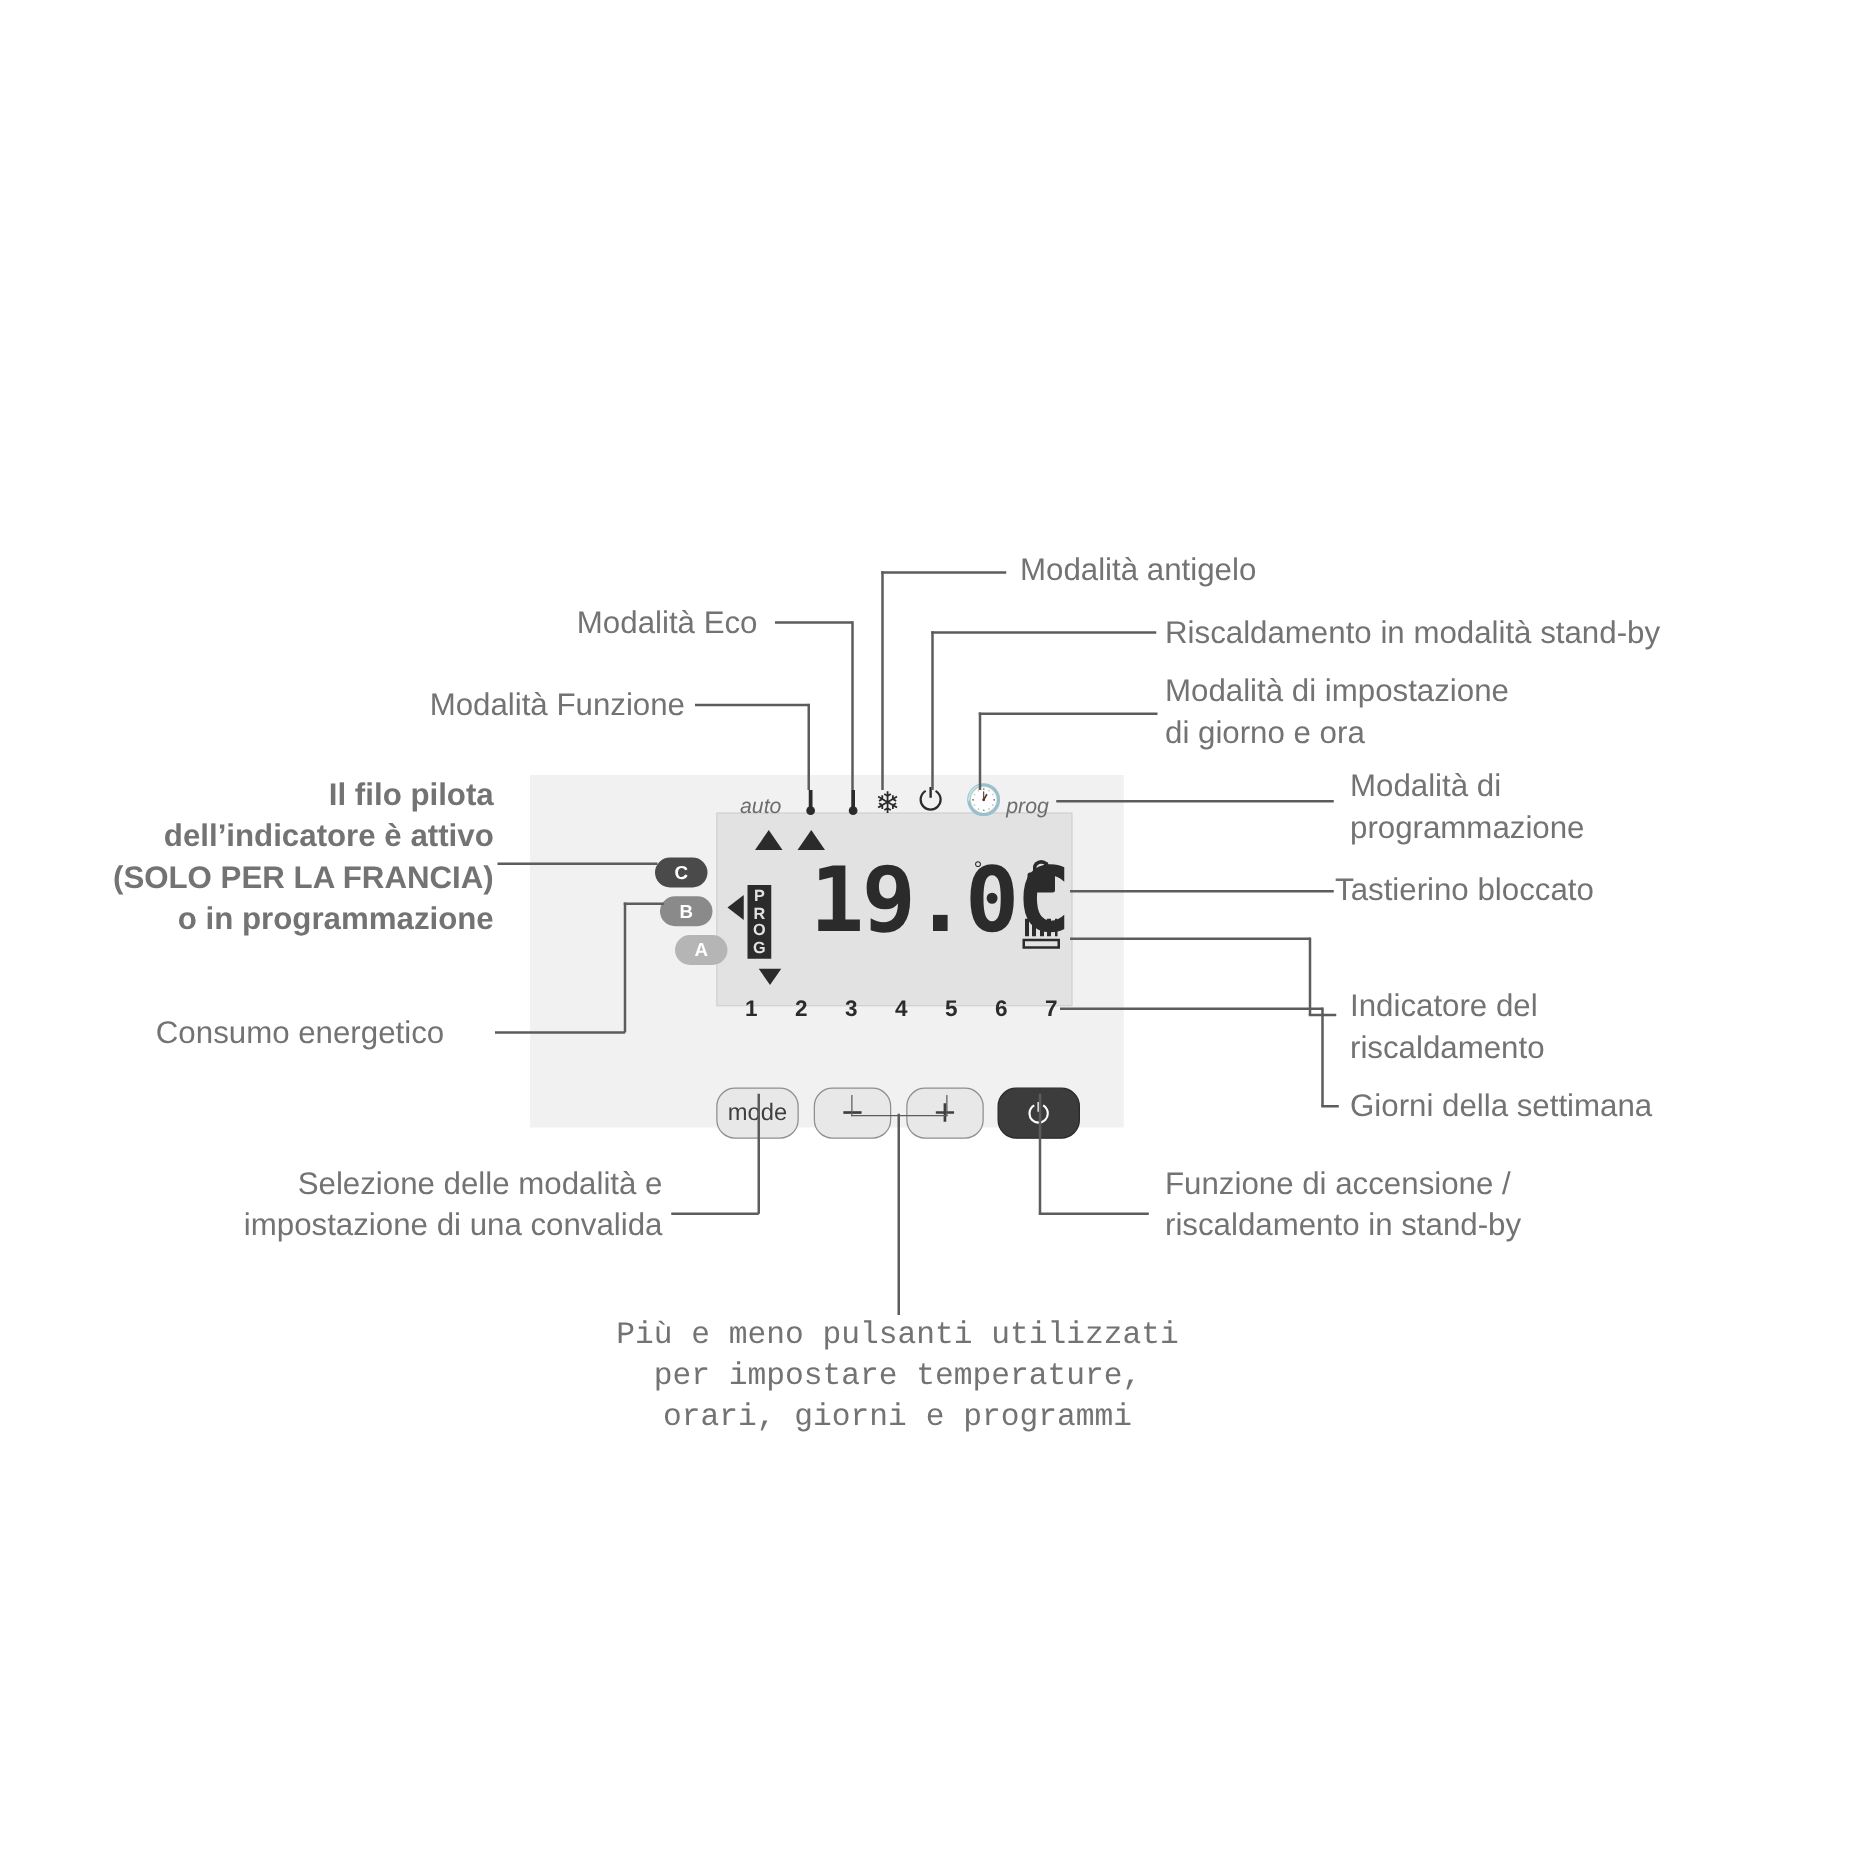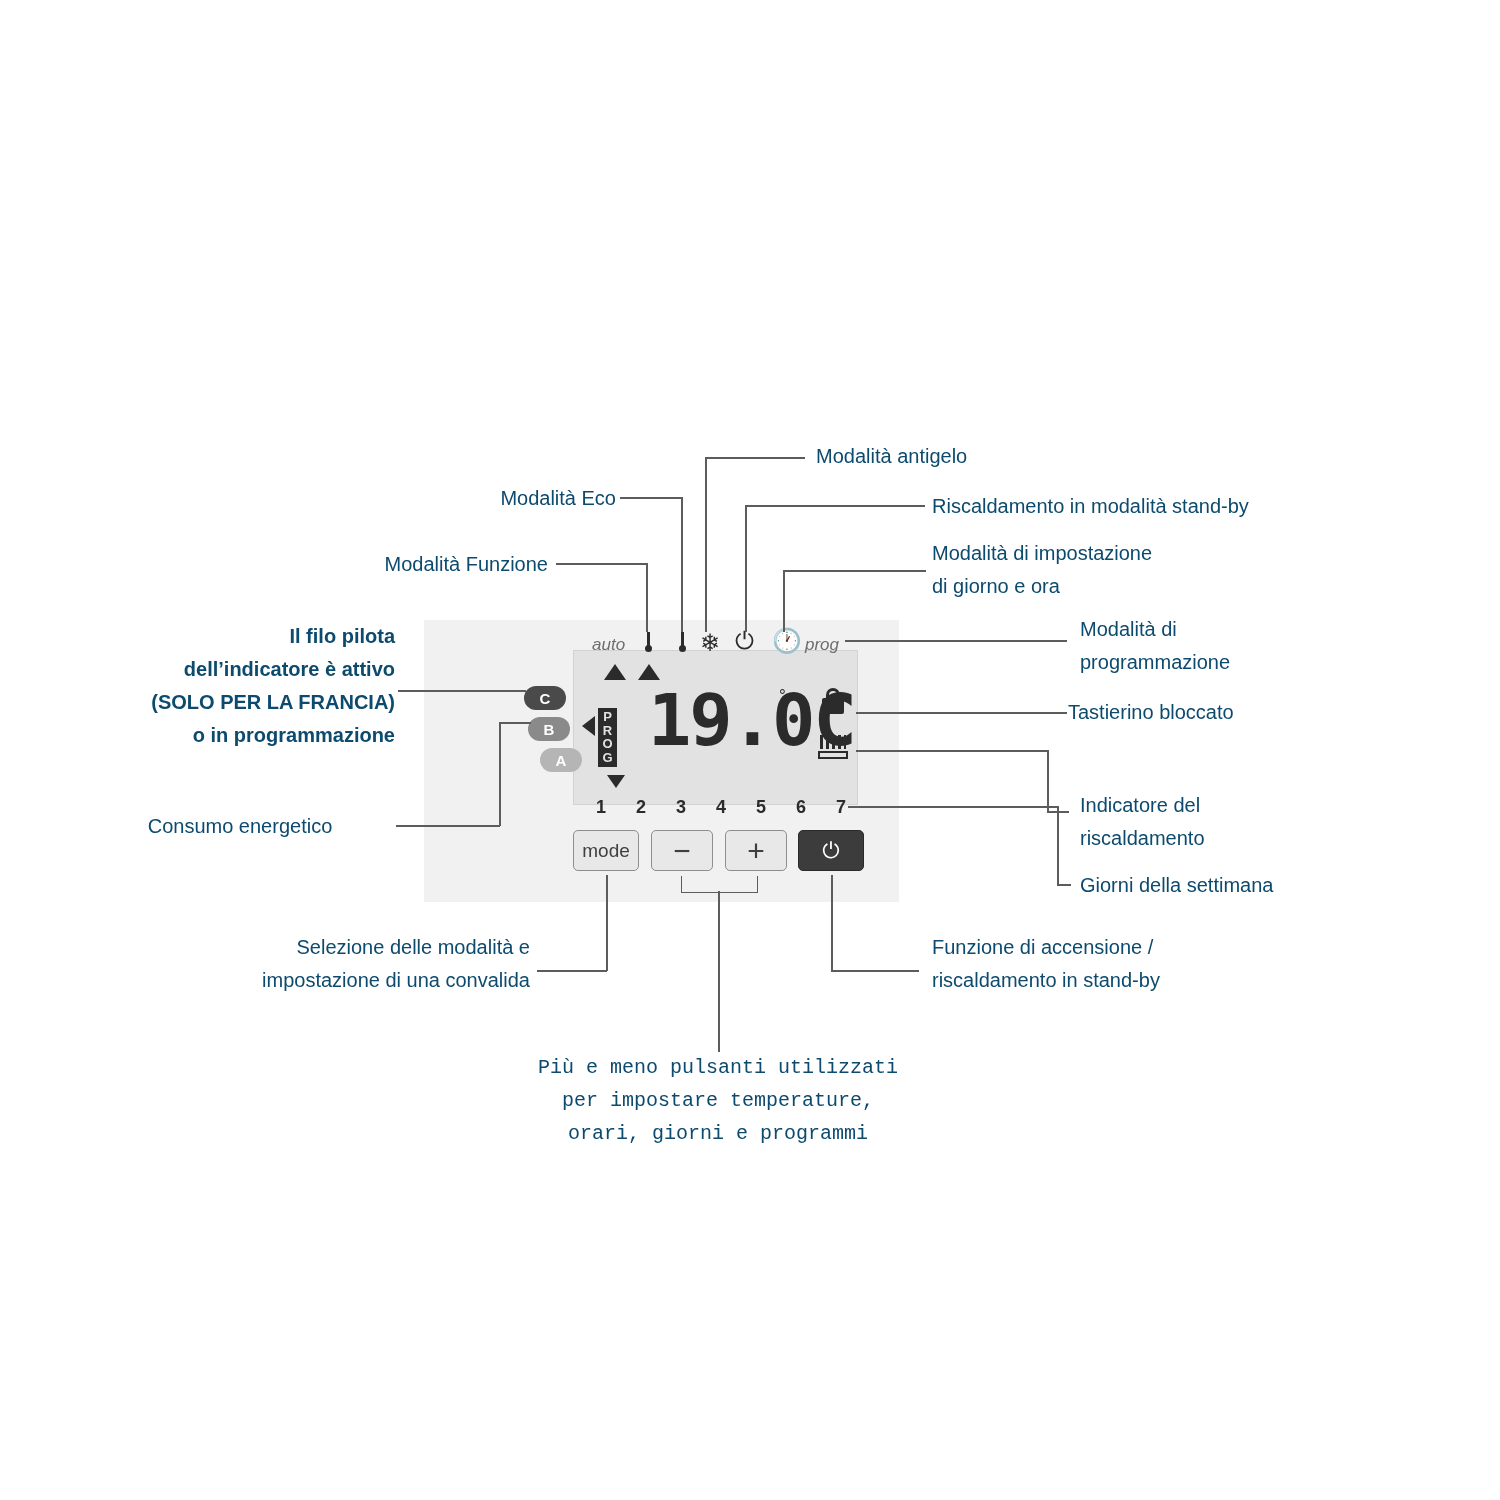--- a/index.html
+++ b/index.html
@@ -11,23 +11,23 @@
     width: 1500px;
     height: 1500px;
     position: relative;
     font-family: "Liberation Sans", sans-serif;
     color: #3f3f3f;
     overflow: hidden;
   }
 
   .label {
     position: absolute;
-    font-size: 20px;
+    font-size: 25px;
     line-height: 33px;
-    color: #0c4a6e;
+    color: #737373;
     white-space: pre-line;
   }
   .label.right { text-align: right; }
   .label.left  { text-align: left; }
   .label.center{ text-align: center; }
 
   
   .ln {
     position: absolute;
     background: #5c5c5c;
@@ -232,26 +232,27 @@
     font-size: 18px;
     font-weight: bold;
     color: #2b2b2b;
   }
 
   
   .btn {
     position: absolute;
     background: #e8e8e8;
     border: 1.6px solid #8e8e8e;
-    border-radius: 5px;
+    border-radius: 15px;
     display: flex;
     align-items: center;
     justify-content: center;
     color: #3f3f3f;
     box-sizing: border-box;
+    margin-top: 40px;
   }
   #btn-mode {
     left: 573px; top: 830px;
     width: 66px; height: 41px;
     font-size: 19px;
   }
   #btn-minus {
     left: 651px; top: 830px;
     width: 62px; height: 41px;
     font-size: 30px;
@@ -379,21 +380,21 @@
 <div class="ln lnh" style="left:537px; top:970px; width:70px;"></div>
 
 <div class="bracket" style="left:681px; top:876px; width:75px; height:16px;"></div>
 <div class="ln lnv" style="left:718px; top:891px; height:161px;"></div>
 
 <div class="ln lnv" style="left:831px; top:875px; height:96px;"></div>
 <div class="ln lnh" style="left:831px; top:970px; width:88px;"></div>
 
 <div class="label left" style="left:816px; top:440px;">Modalità antigelo</div>
 
-<div class="label right" style="left:336px; top:482px; width:280px;text-align:right;">Modalità Eco</div>
+<div class="label right" style="left:326px; top:482px; width:280px;text-align:right;">Modalità Eco</div>
 
 <div class="label right" style="left:240px; top:548px; width:308px;">Modalità Funzione</div>
 
 <div class="label left" style="left:932px; top:490px;">Riscaldamento in modalità stand-by</div>
 
 <div class="label left" style="left:932px; top:537px;">Modalità di impostazione
 di giorno e ora</div>
 
 <div class="label right" style="left:60px; top:620px; width:335px;font-weight:bold;">Il filo pilota
 dell’indicatore è attivo

